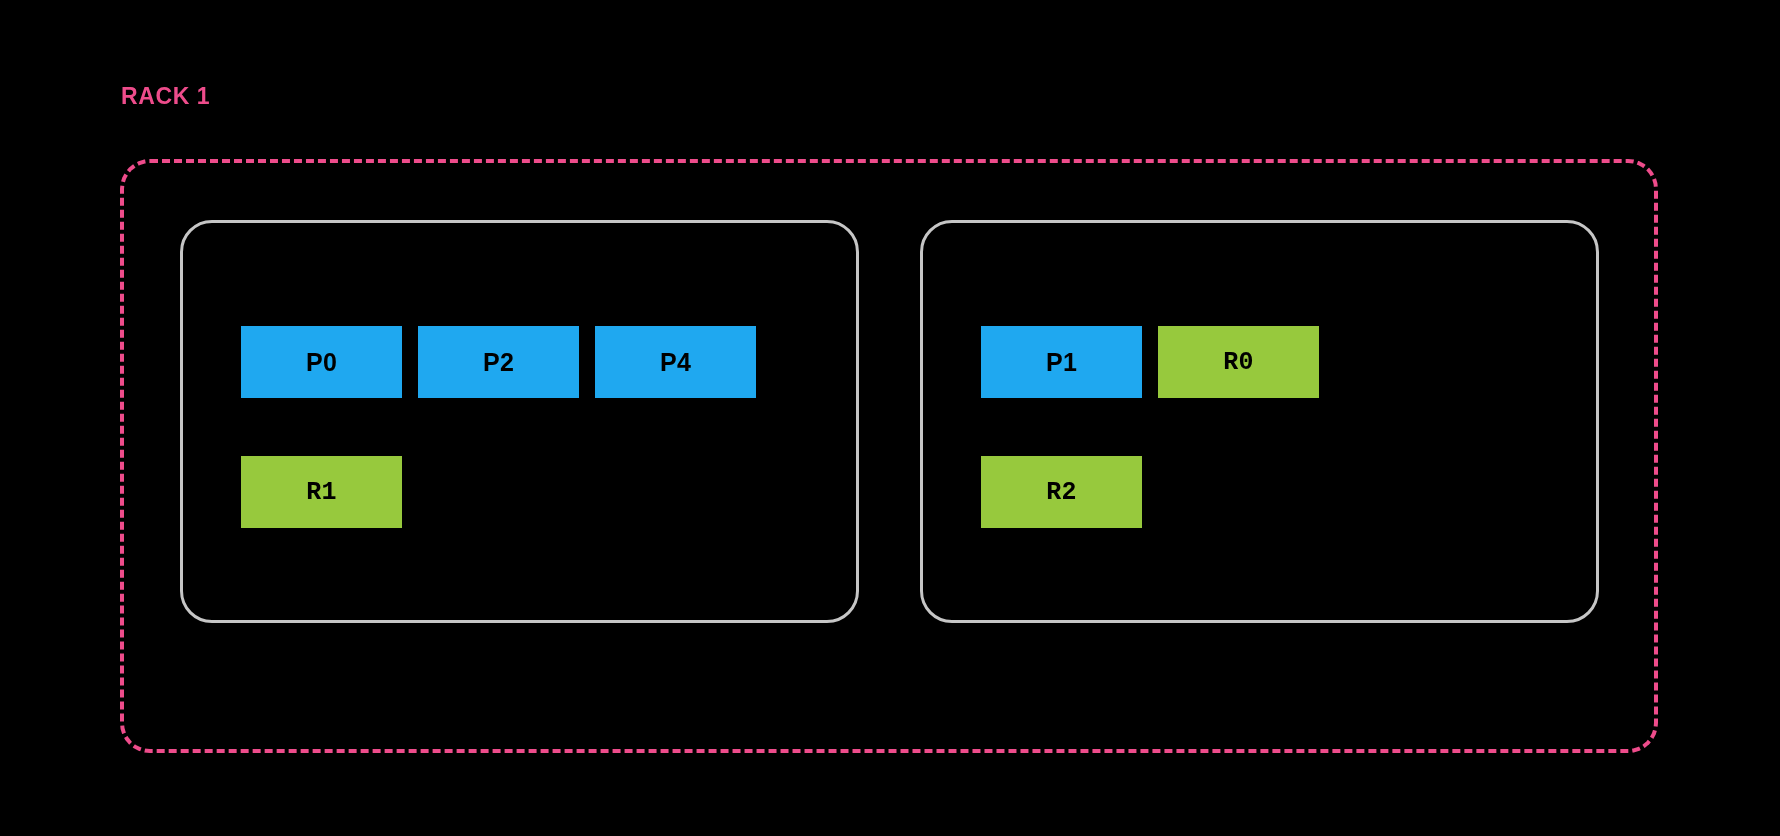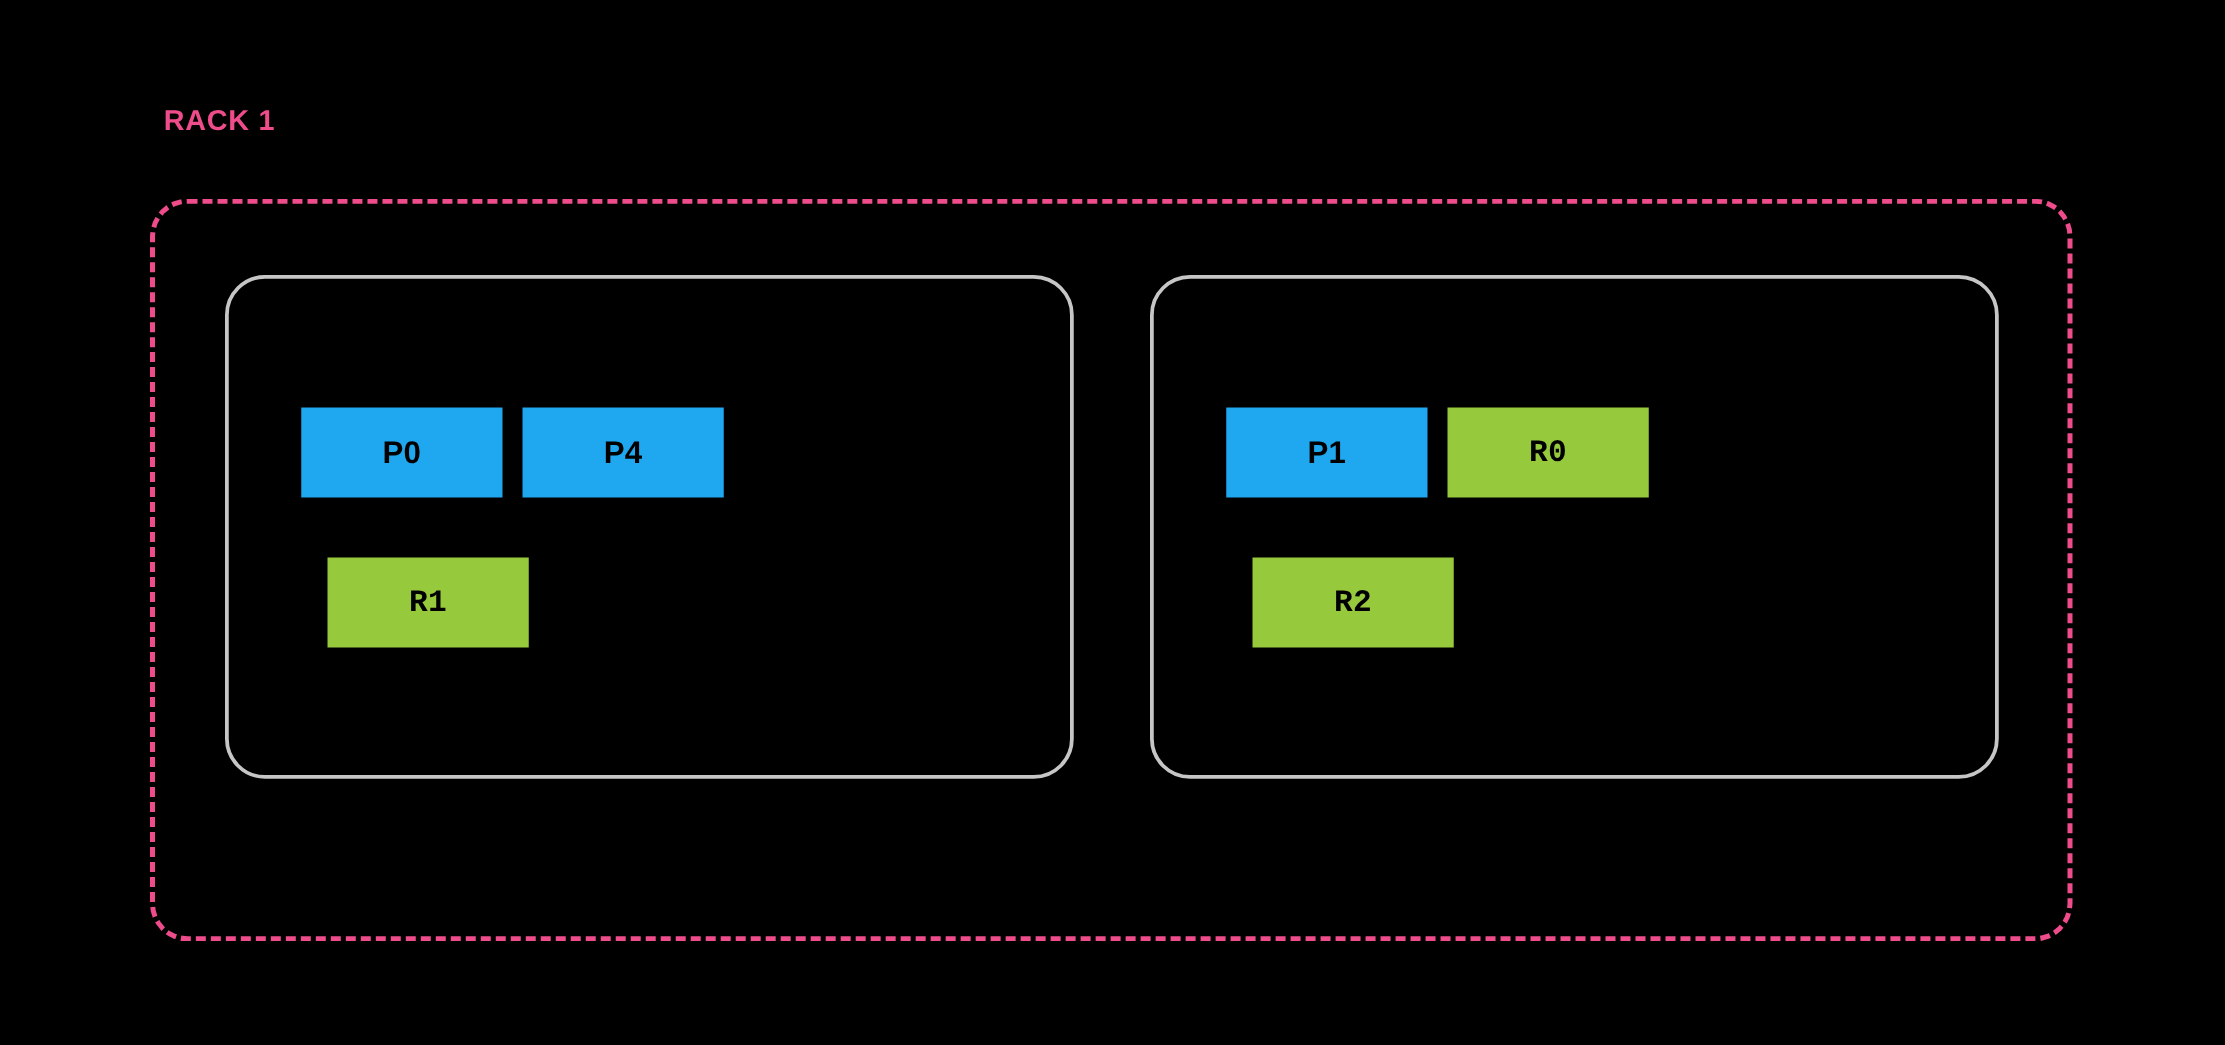--- a/index.html
+++ b/index.html
@@ -17,21 +17,21 @@
     position: relative;
     width: 1780px;
     height: 836px;
     background: #000000;
     overflow: hidden;
   }
 
   
   .rack-label {
     position: absolute;
-    left: 131px;
+    left: 121px;
     top: 85px;
     font-size: 23px;
     font-weight: bold;
     letter-spacing: 0.6px;
     color: #EE4C8B;
     white-space: nowrap;
     line-height: 1;
   }
 
   
@@ -61,21 +61,21 @@
   
   .row {
     position: absolute;
     display: flex;
     flex-direction: row;
     gap: 16px;
   }
   .node-1 .row { left: 58px; }
   .node-2 .row { left: 58px; text-align: right; }
   .row-top    { top: 103px; }
-  .row-bottom { top: 223px; margin-left: 21px; }
+  .row-bottom { top: 233px; }
 
   
   .shard {
     width: 161px;
     height: 72px;
     display: flex;
     align-items: center;
     justify-content: center;
     font-size: 25px;
     font-weight: bold;
@@ -92,20 +92,21 @@
 
 <div id="canvas">
 
   <div class="rack-label">RACK 1</div>
 
   <div class="rack-boundary"></div>
 
   <div class="node node-1">
     <div class="row row-top">
       <div class="shard primary">P0</div>
+      <div class="shard primary">P2</div>
       <div class="shard primary">P4</div>
     </div>
     <div class="row row-bottom">
       <div class="shard replica">R1</div>
     </div>
   </div>
 
   <div class="node node-2">
     <div class="row row-top">
       <div class="shard primary">P1</div>

